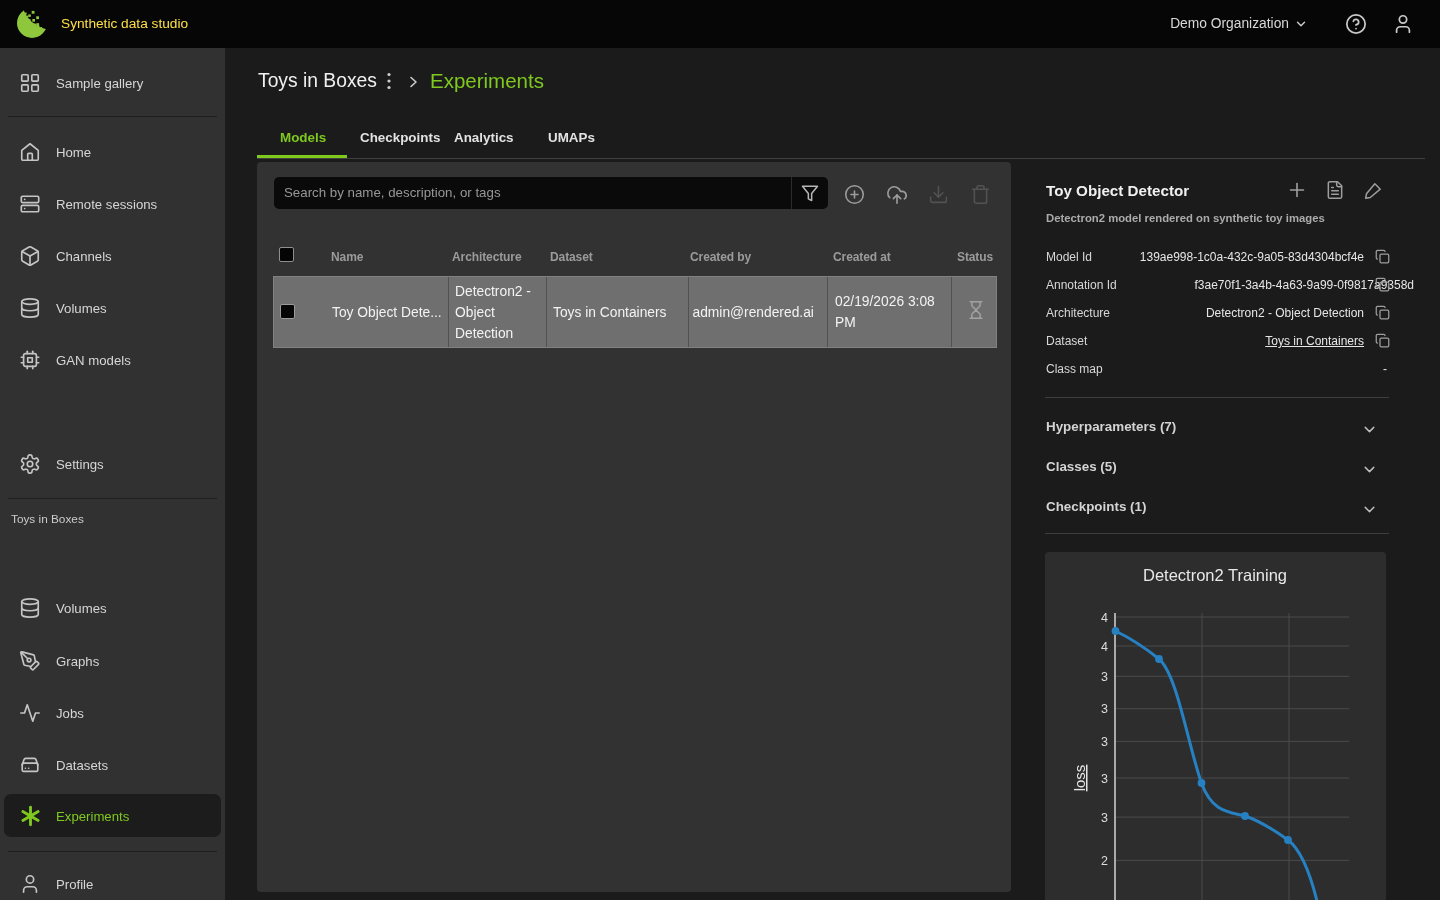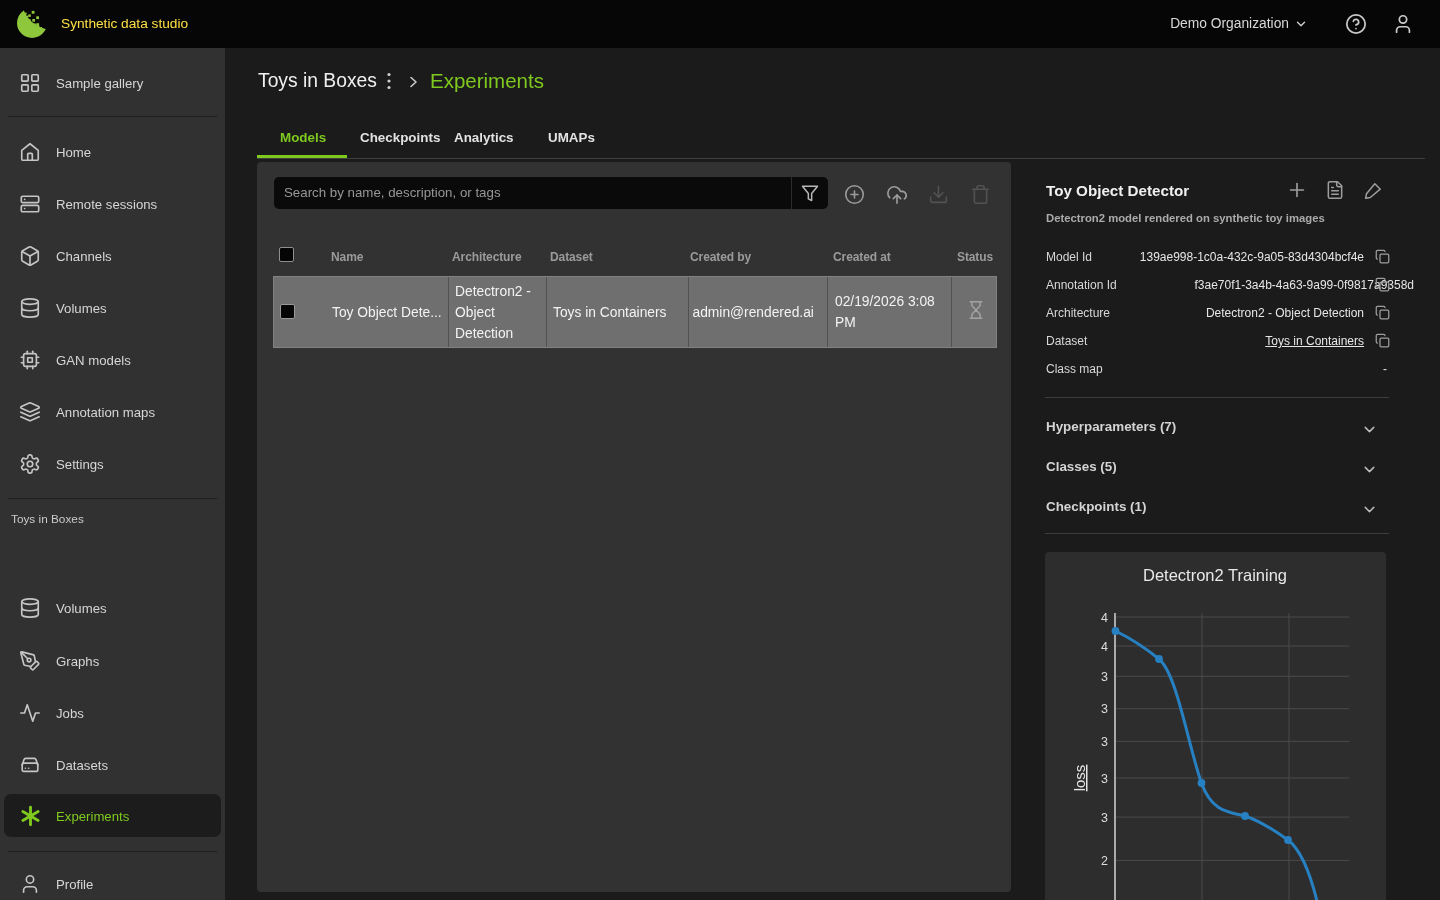--- a/index.html
+++ b/index.html
@@ -144,28 +144,20 @@
         <path d="M9 2.5v2.5"></path>
         <path d="M15 2.5v2.5"></path>
         <path d="M9 19v2.5"></path>
         <path d="M15 19v2.5"></path>
         <path d="M2.5 9h2.5"></path>
         <path d="M2.5 15h2.5"></path>
         <path d="M19 9h2.5"></path>
         <path d="M19 15h2.5"></path>
       </svg>
     <span class="nlabel">GAN models</span>
-  </div>
-  <div class="navitem" style="top:342px;">
-    <svg class="nicon ic" width="22" height="22" viewBox="0 0 24 24" fill="none" stroke="currentColor" stroke-width="1.8" stroke-linecap="round" stroke-linejoin="round">
-        <path d="m12.83 2.18a2 2 0 0 0-1.66 0L2.6 6.08a1 1 0 0 0 0 1.83l8.58 3.91a2 2 0 0 0 1.66 0l8.58-3.9a1 1 0 0 0 0-1.83Z"></path>
-        <path d="m22 12.18-9.17 4.16a2 2 0 0 1-1.66 0L2 12.18"></path>
-        <path d="m22 17.18-9.17 4.16a2 2 0 0 1-1.66 0L2 17.18"></path>
-      </svg>
-    <span class="nlabel">Annotation maps</span>
   </div>
   <div class="navitem" style="top:394px;">
     <svg class="nicon ic" width="22" height="22" viewBox="0 0 24 24" fill="none" stroke="currentColor" stroke-width="1.8" stroke-linecap="round" stroke-linejoin="round">
         <path d="M12.22 2h-.44a2 2 0 0 0-2 2v.18a2 2 0 0 1-1 1.73l-.43.25a2 2 0 0 1-2 0l-.15-.08a2 2 0 0 0-2.73.73l-.22.38a2 2 0 0 0 .73 2.73l.15.1a2 2 0 0 1 1 1.72v.51a2 2 0 0 1-1 1.74l-.15.09a2 2 0 0 0-.73 2.73l.22.38a2 2 0 0 0 2.73.73l.15-.08a2 2 0 0 1 2 0l.43.25a2 2 0 0 1 1 1.73V20a2 2 0 0 0 2 2h.44a2 2 0 0 0 2-2v-.18a2 2 0 0 1 1-1.73l.43-.25a2 2 0 0 1 2 0l.15.08a2 2 0 0 0 2.73-.73l.22-.39a2 2 0 0 0-.73-2.73l-.15-.08a2 2 0 0 1-1-1.74v-.5a2 2 0 0 1 1-1.74l.15-.09a2 2 0 0 0 .73-2.73l-.22-.38a2 2 0 0 0-2.73-.73l-.15.08a2 2 0 0 1-2 0l-.43-.25a2 2 0 0 1-1-1.73V4a2 2 0 0 0-2-2z"></path>
         <circle cx="12" cy="12" r="3"></circle>
       </svg>
     <span class="nlabel">Settings</span>
   </div>
   <div class="sdiv" style="top:450px;"></div>
   <div id="wslabel">Toys in Boxes</div>

